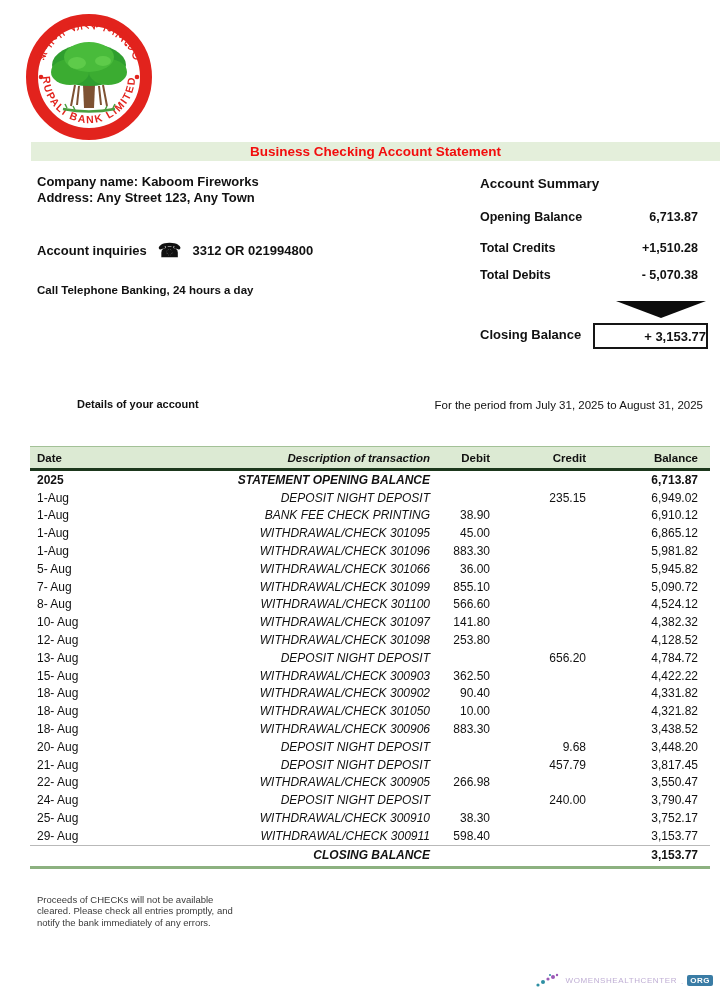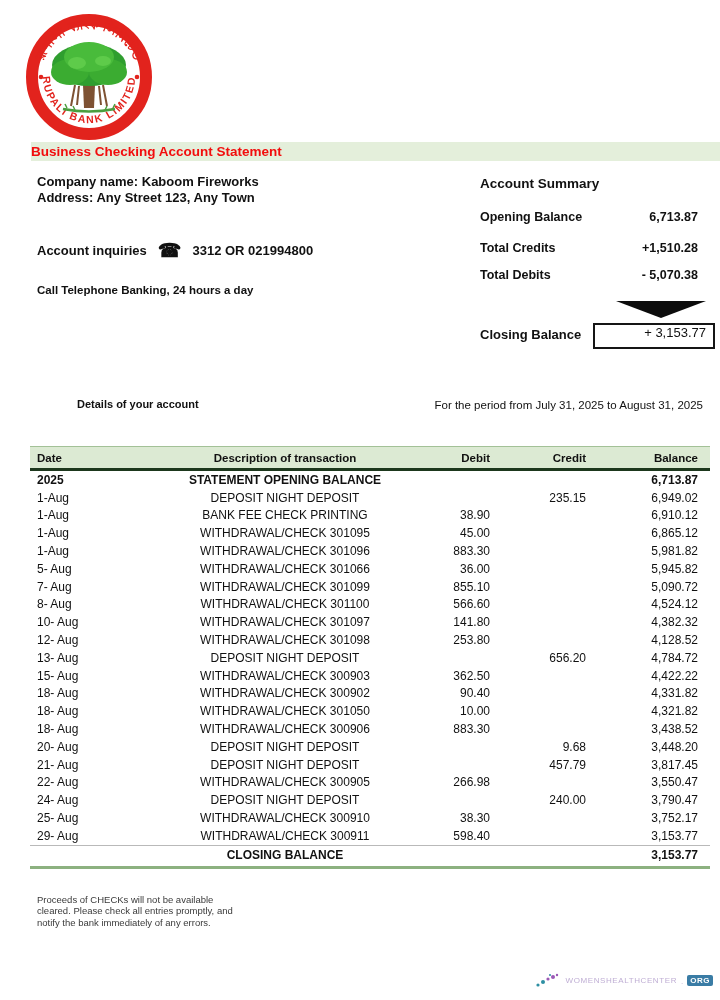--- a/index.html
+++ b/index.html
@@ -4,21 +4,21 @@
 <style>
   html,body{margin:0;padding:0;background:#ffffff;}
   #page{position:relative;width:720px;height:1000px;background:#ffffff;overflow:hidden;
         font-family:"Liberation Sans",sans-serif;color:#111;}
 
   
   #logo{position:absolute;left:25px;top:13px;width:128px;height:128px;}
 
   
   #title-bar{position:absolute;left:31px;top:142px;width:689px;height:19px;
-             background:#e4efdb;text-align:left;line-height:19px;
+             background:#e4efdb;text-align:center;line-height:19px;
              font-weight:bold;font-size:13.5px;color:#f20d0d;}
 
   
   #company{position:absolute;left:37px;top:174px;font-weight:bold;font-size:13px;line-height:16px;color:#111;}
   #inquiries{position:absolute;left:37px;top:243px;font-weight:bold;font-size:13px;color:#111;
              display:flex;align-items:center;gap:11px;}
   #inquiries .phone{font-size:19px;line-height:14px;}
   #telebank{position:absolute;left:37px;top:284px;font-weight:bold;font-size:11.5px;color:#111;}
 
   
@@ -26,41 +26,41 @@
   .sum-row{position:absolute;left:480px;width:226px;display:flex;justify-content:space-between;
            font-weight:bold;font-size:12.5px;}
   #sum-row-0{top:210px;} #sum-row-1{top:241px;} #sum-row-2{top:268px;}
   .sum-row .sum-value{padding-right:8px;}
   #triangle{position:absolute;left:616px;top:301px;width:0;height:0;
             border-left:45px solid transparent;border-right:45px solid transparent;
             border-top:17px solid #0c0c0c;}
   #closing-label{position:absolute;left:480px;top:327px;font-weight:bold;font-size:13px;}
   #closing-box{position:absolute;left:593px;top:323px;width:111px;height:22px;
                border:2px solid #151515;background:#fff;
-               display:flex;justify-content:flex-end;
-               font-weight:normal;font-size:13px;padding-right:7px;}
+               display:flex;align-items:center;justify-content:flex-end;
+               font-weight:bold;font-size:13px;}
 
   
   #details-heading{position:absolute;left:37px;top:398px;font-weight:bold;font-size:11px;padding-left:40px;}
   #period{position:absolute;right:17px;top:399px;font-size:11.5px;}
 
   
   #table{position:absolute;left:30px;top:446px;width:680px;}
   #thead{display:grid;grid-template-columns:110px 290px 60px 96px 112px;
          height:25px;align-items:center;background:#dcead3;
          border-top:1px solid #a3c197;border-bottom:3px solid #1d381d;
          font-weight:bold;font-size:11.5px;padding-right:12px;box-sizing:border-box;width:680px;}
   #tbody{border-bottom:3px solid #8cb180;padding-bottom:2px;}
   .trow{display:grid;grid-template-columns:110px 290px 60px 96px 112px;
         height:17.8px;align-items:center;font-size:12px;padding-right:12px;}
   .trow.bold{font-weight:bold;}
   .trow.topline{border-top:1px solid #b9b9b9;}
   .cell{white-space:nowrap;}
   .c-date,.h-date{padding-left:7px;text-align:left;}
-  .c-description,.h-description{text-align:center;}
+  .c-description,.h-description{text-align:right;font-style:italic;}
   .c-debit,.h-debit,.c-credit,.h-credit,.c-balance,.h-balance{text-align:right;}
 
   
   #disclaimer{position:absolute;left:37px;top:894px;font-size:9.5px;line-height:11.3px;color:#3a3a3a;}
 
   
   #watermark{position:absolute;right:7px;top:970px;display:flex;align-items:flex-end;gap:4px;}
   #wm-text{font-size:8px;letter-spacing:0.6px;color:#bfaed4;line-height:10px;}
   #wm-dot{font-size:8px;color:#bfaed4;}
   #wm-badge{font-size:8px;font-weight:bold;color:#ffffff;background:#3a7ca5;

